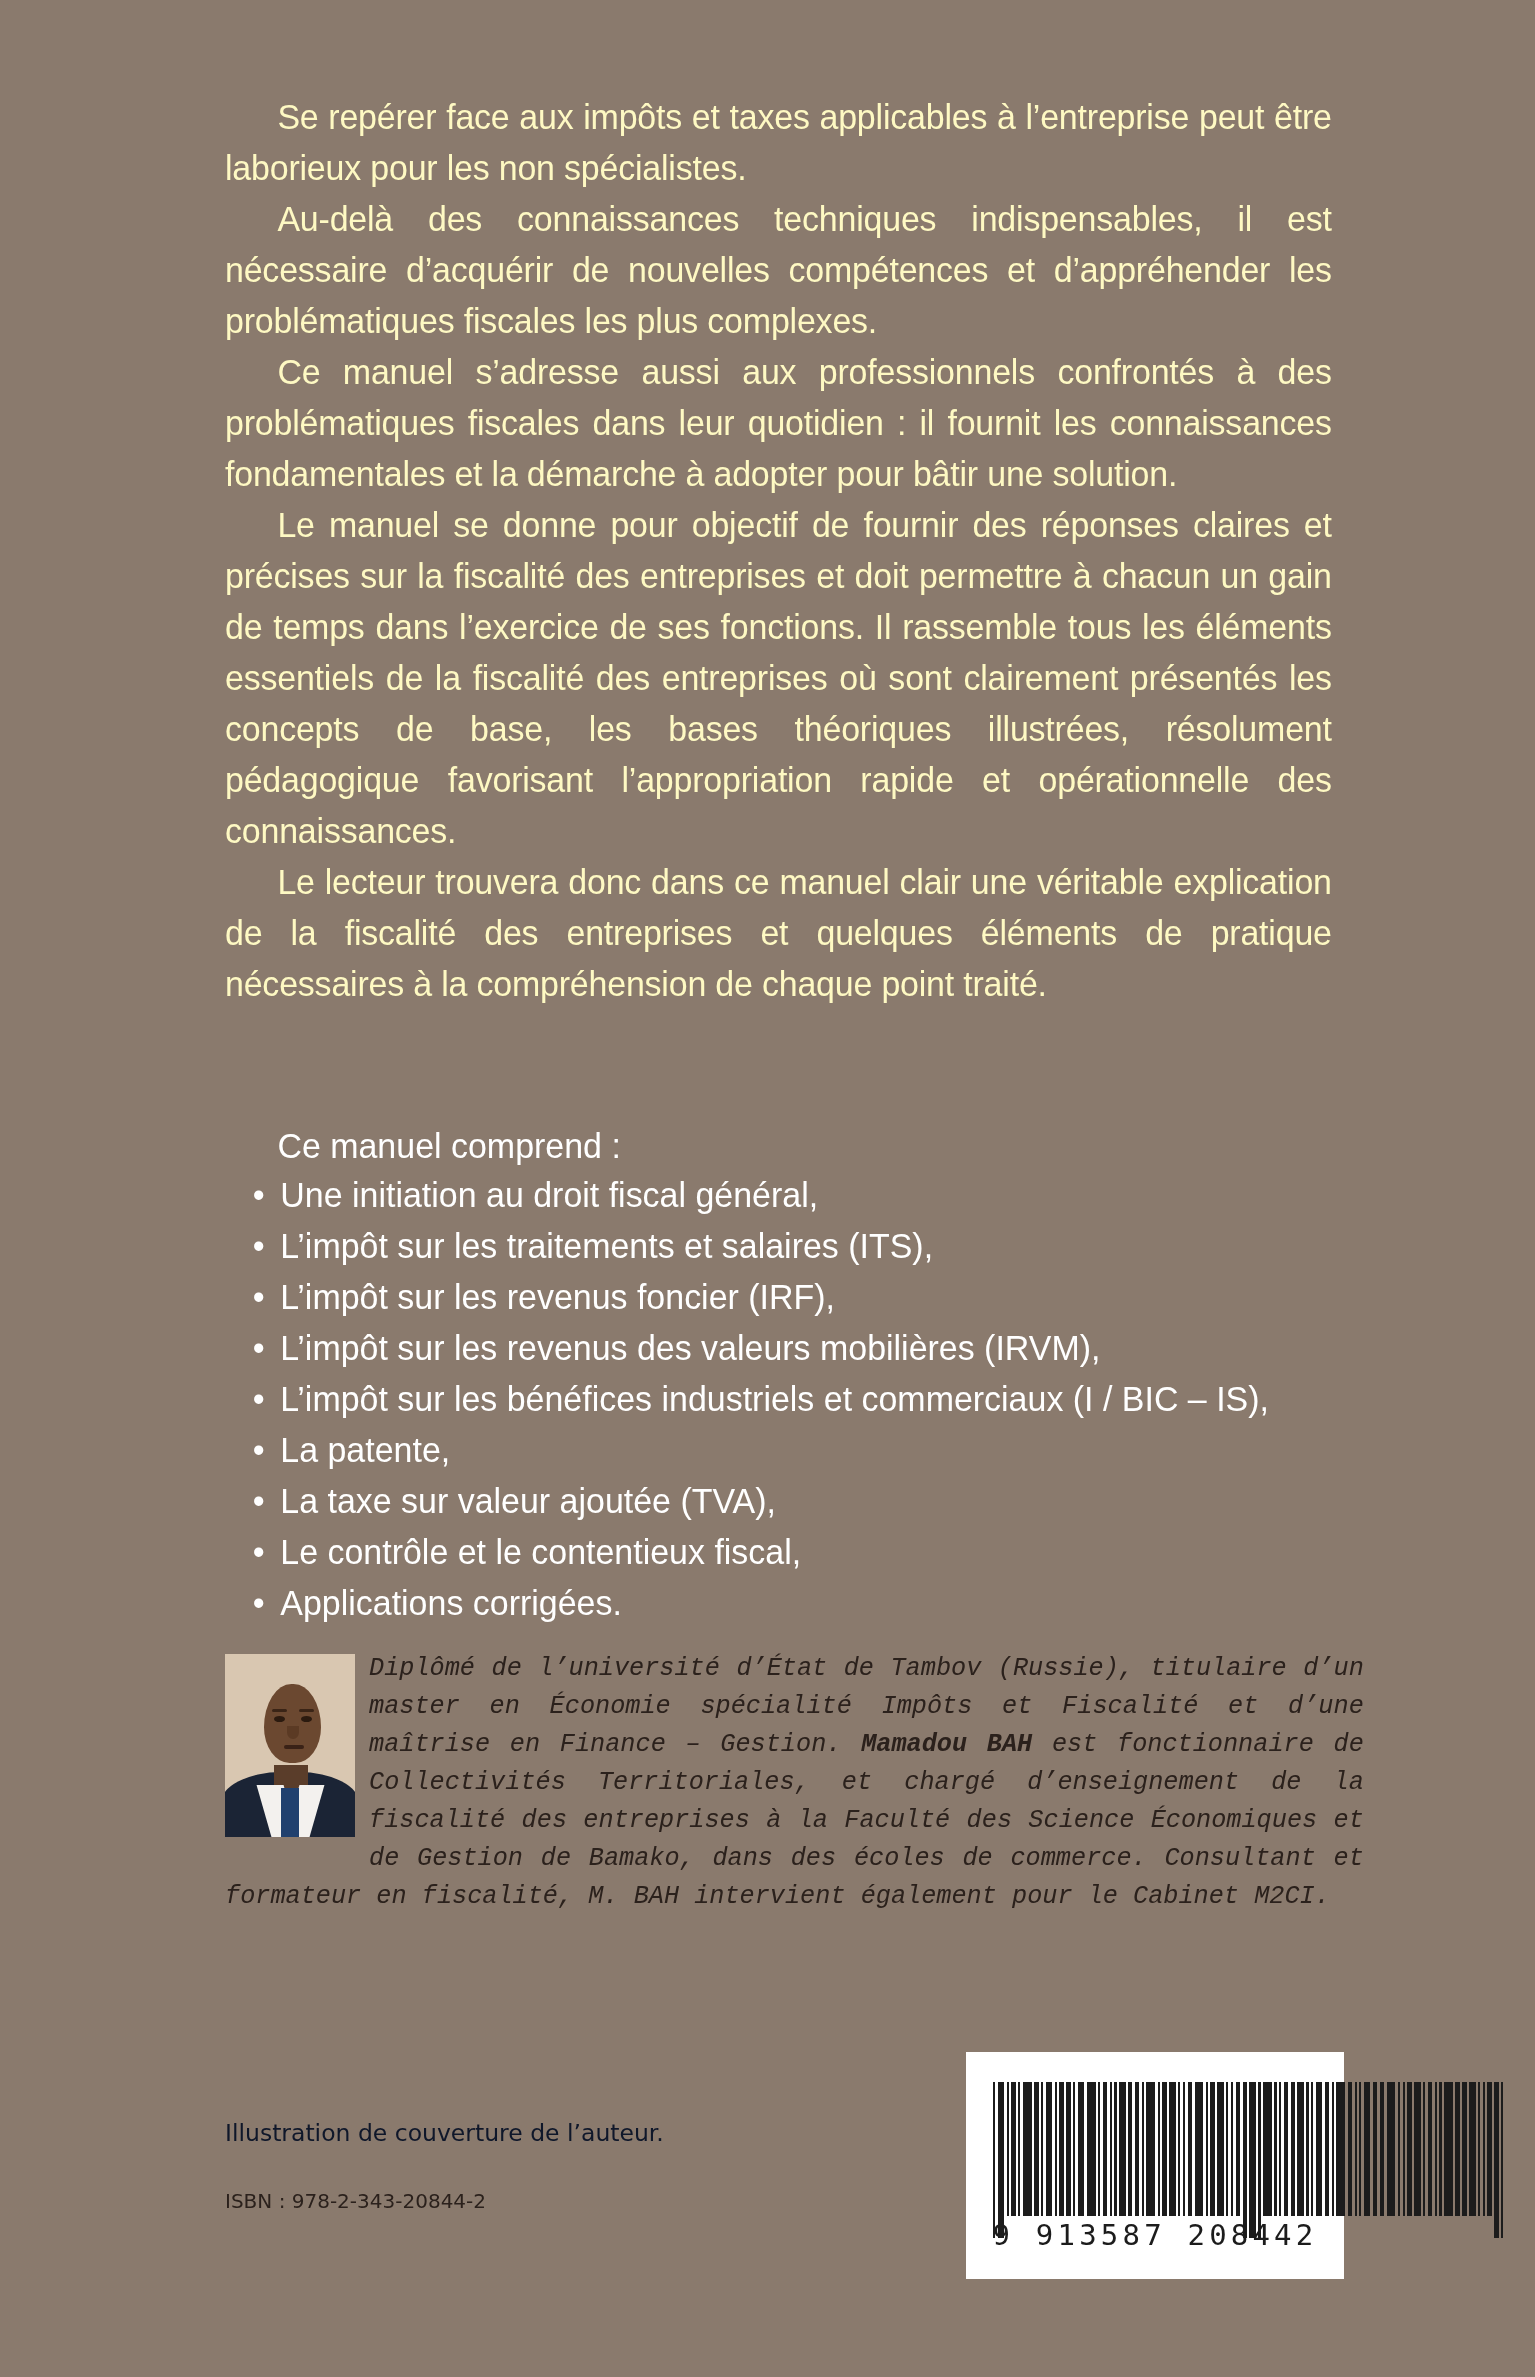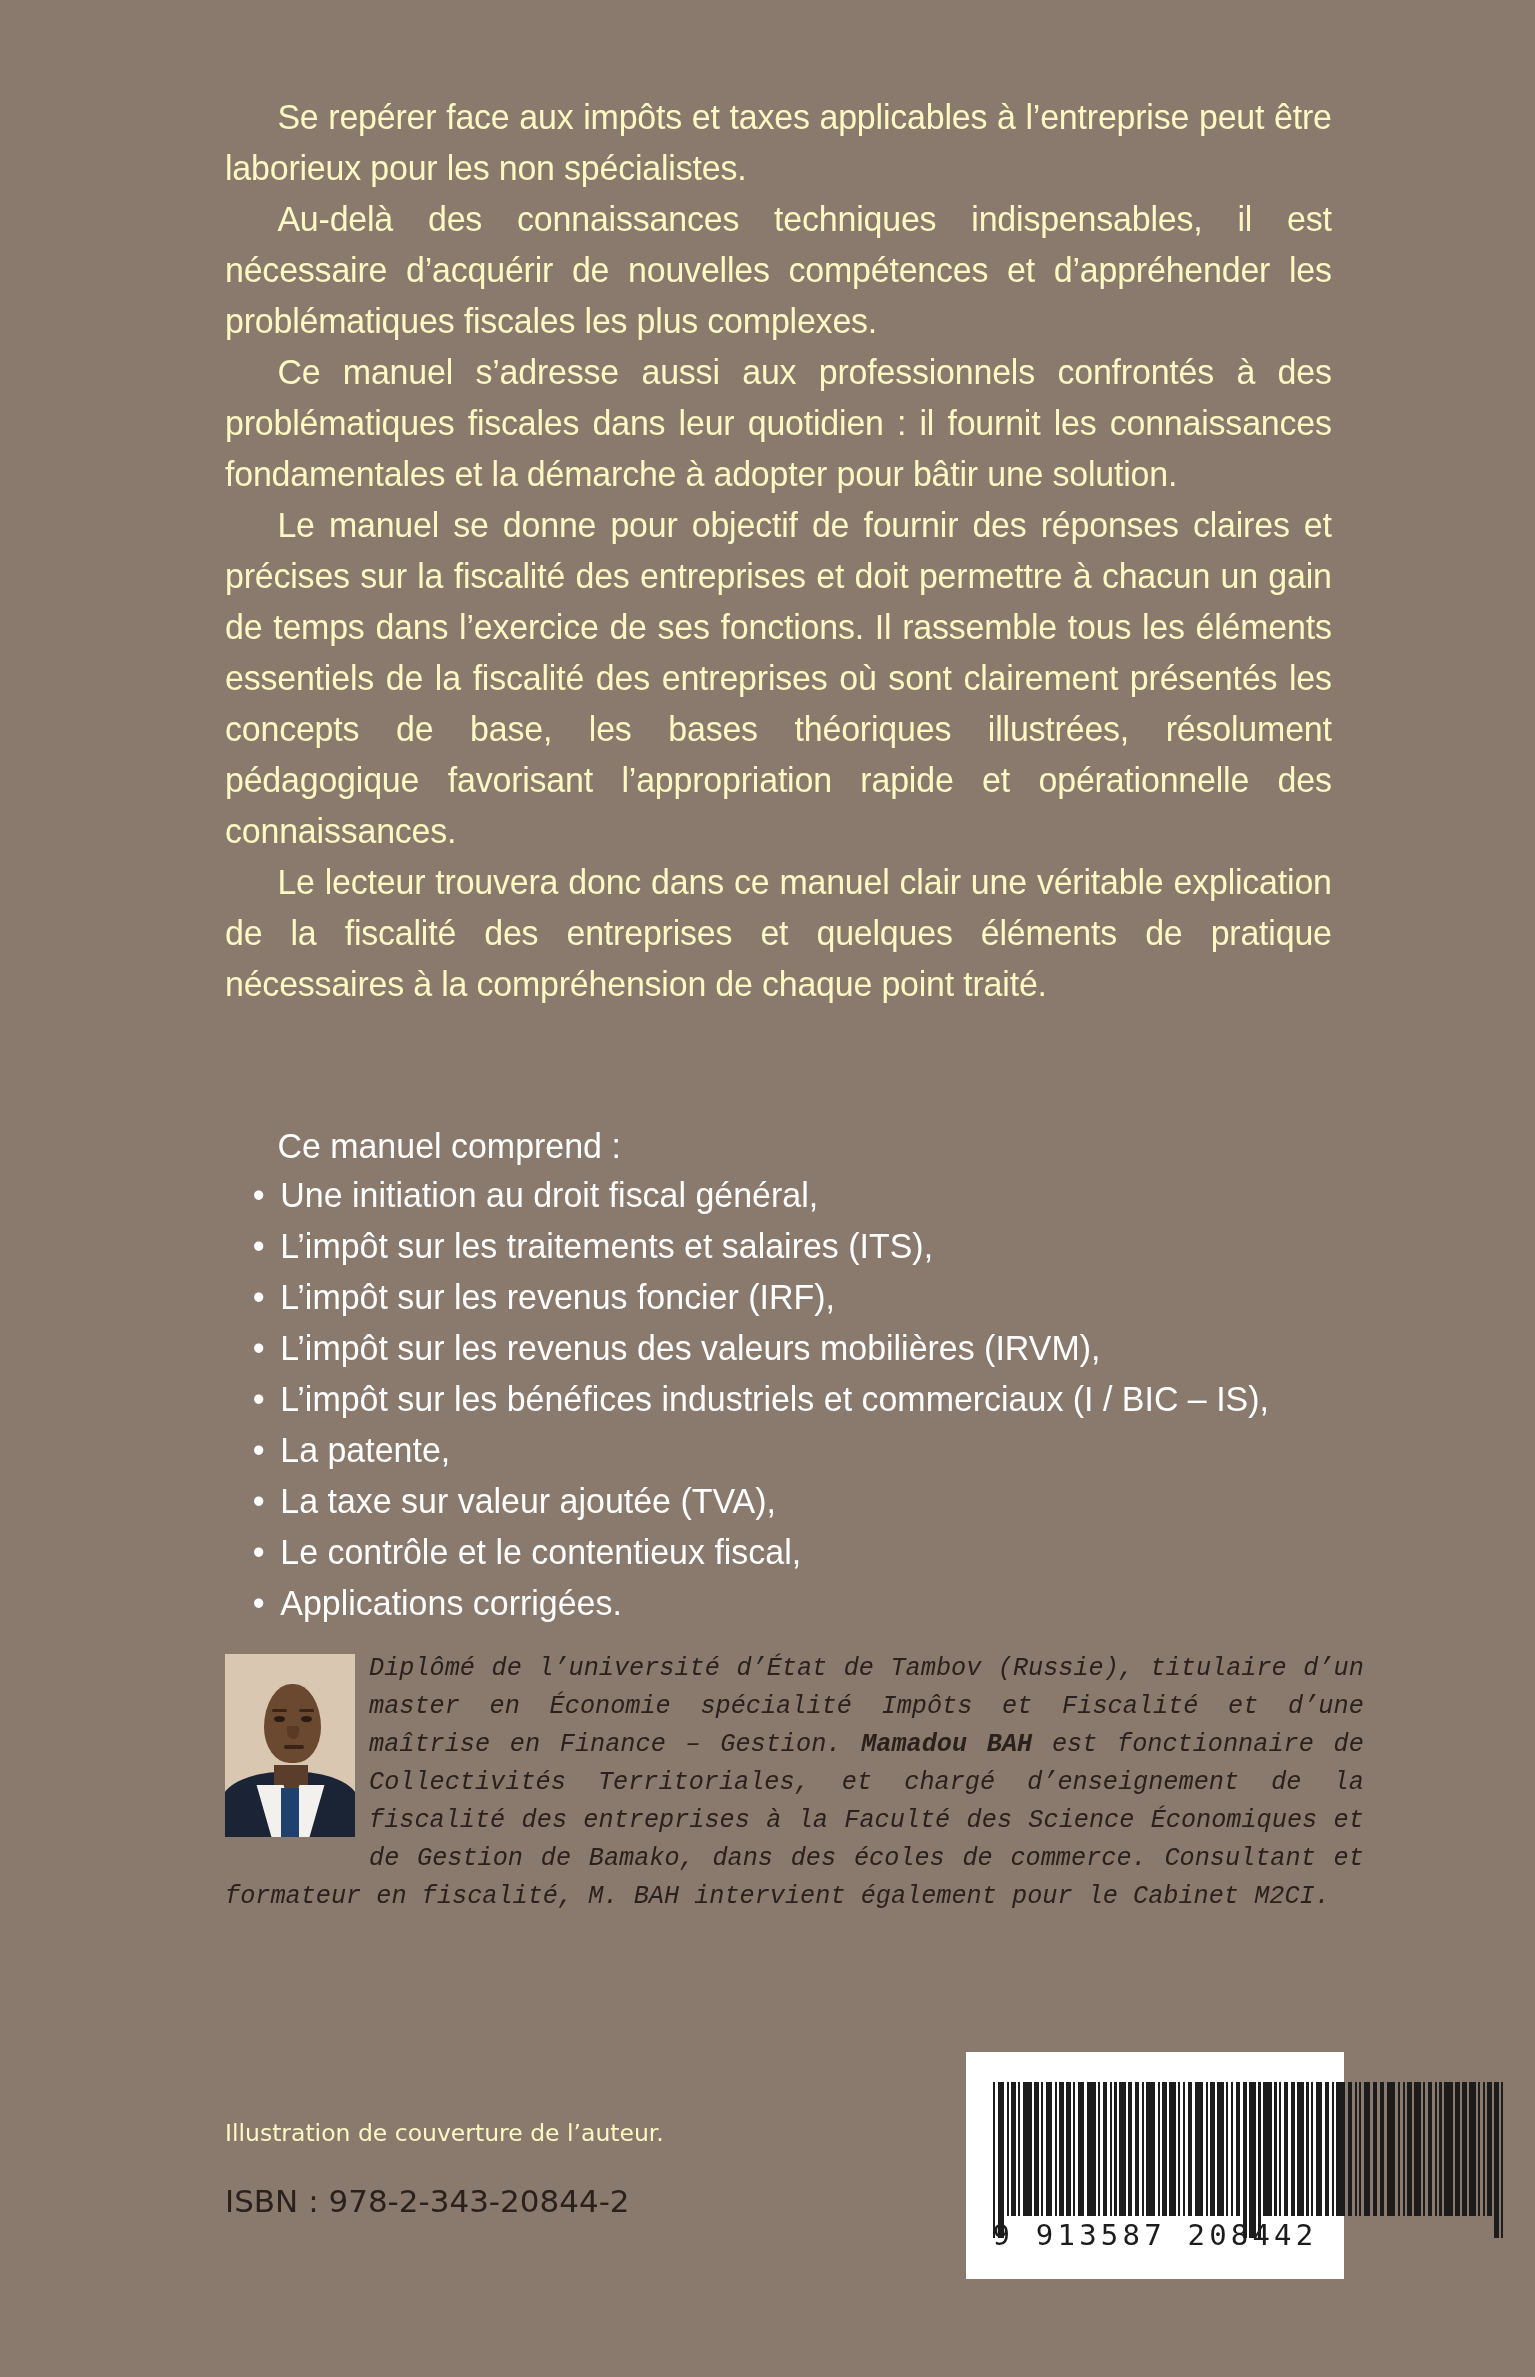--- a/index.html
+++ b/index.html
@@ -141,26 +141,26 @@
   .footer-left {
     position: absolute;
     left: 225px;
     top: 2119px;
     color: #2b211c;
   }
   .illus {
     font-size: 23.5px;
     line-height: 28.5px;
     font-family: "DejaVu Sans", sans-serif;
-    color: #fef9c3;
+    color: #0f172a;
     white-space: nowrap;
   }
   .isbn {
     margin-top: 39px;
-    font-size: 31px;
+    font-size: 20px;
     line-height: 28.5px;
     font-family: "DejaVu Sans", sans-serif;
     color: #2b211c;
     white-space: nowrap;
   }
   .price {
     margin-top: 11.7px;
     font-family: "Liberation Serif", serif;
     font-size: 37px;
     line-height: 44px;

